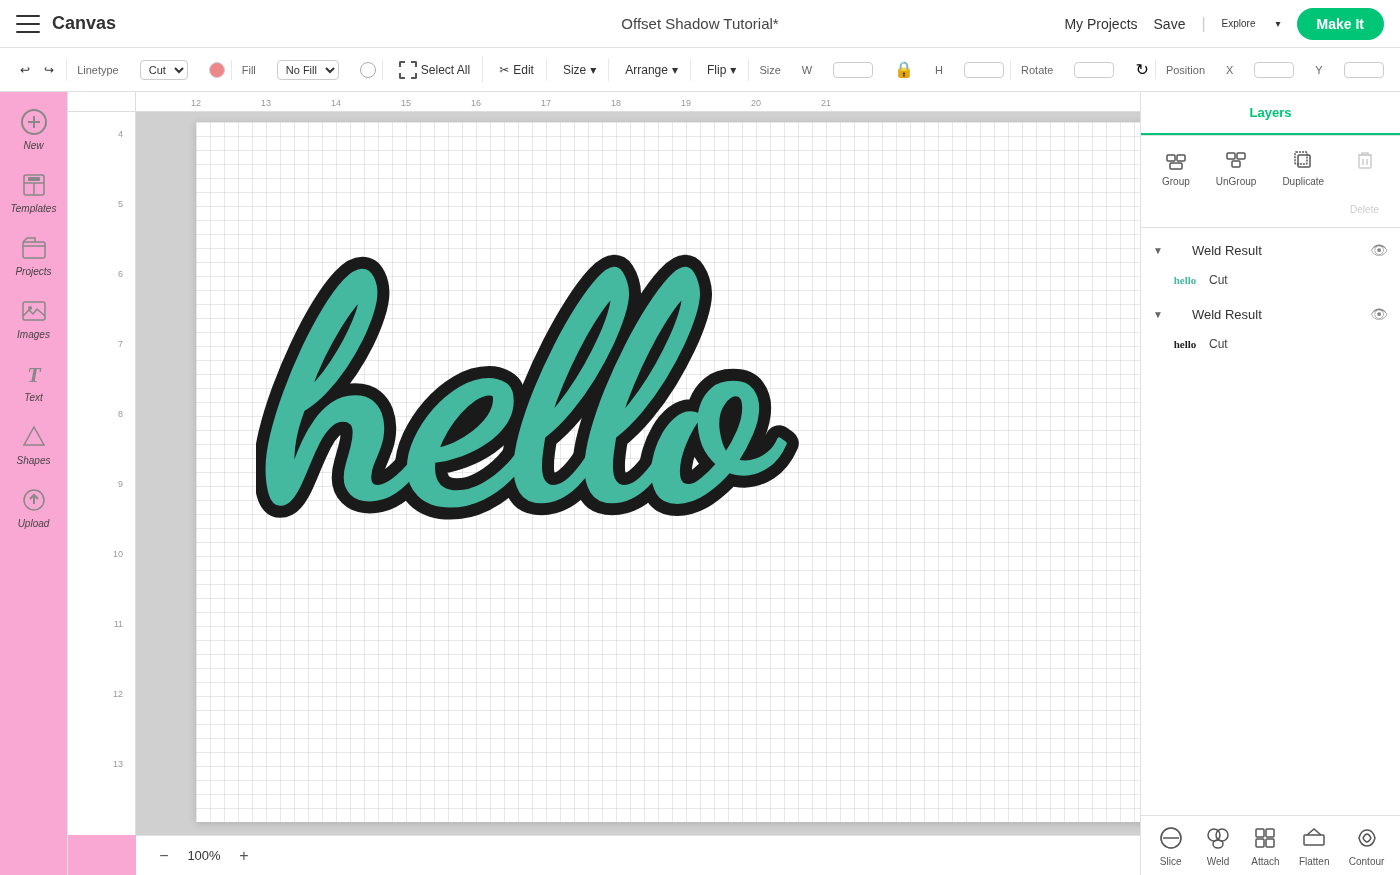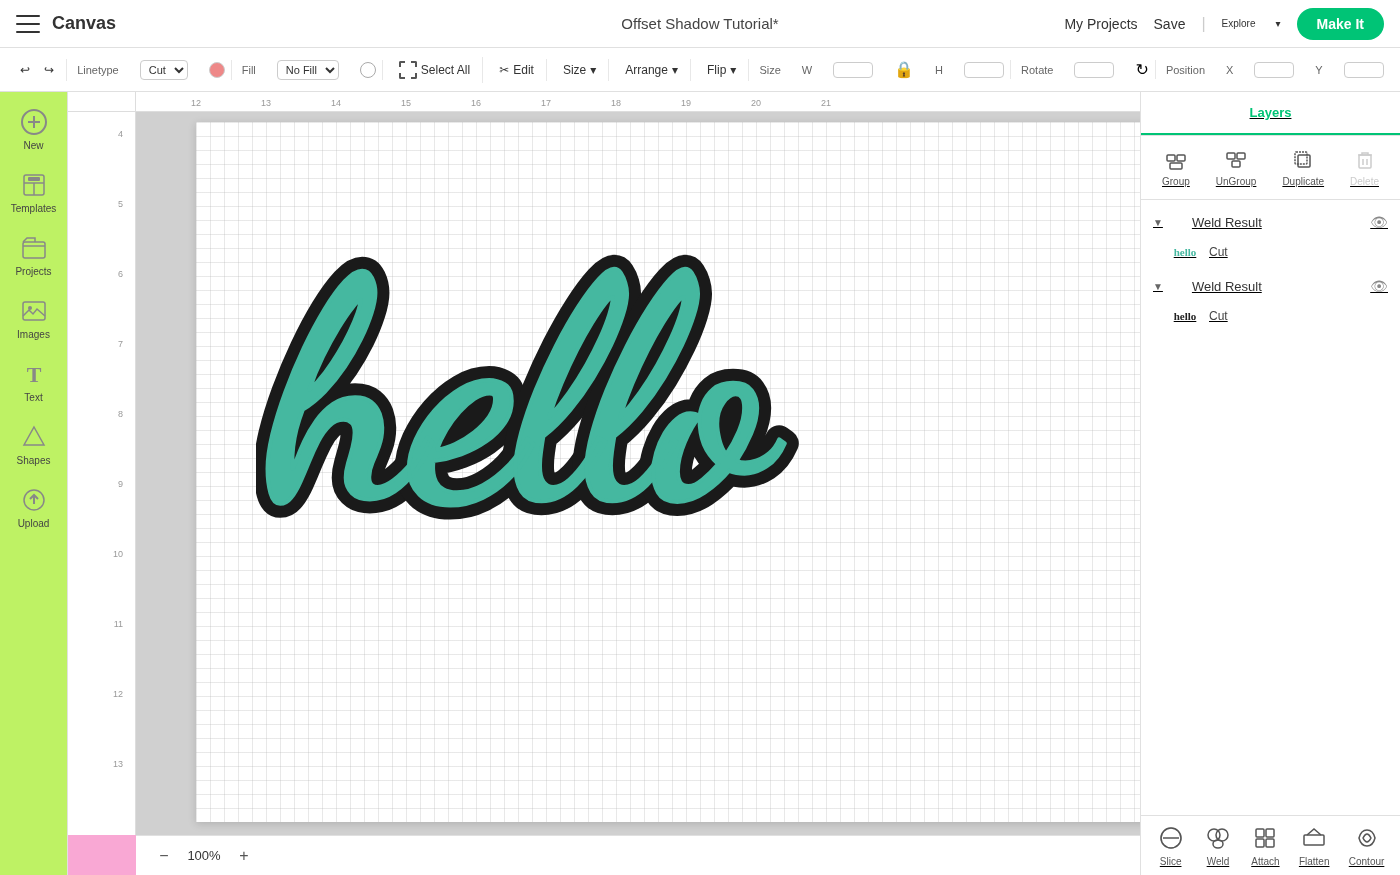--- a/index.html
+++ b/index.html
@@ -51,28 +51,29 @@
     
     .main-area {
       display: flex;
       flex: 1;
       overflow: hidden;
     }
 
     
     .left-sidebar {
       width: 68px;
-      background: #bef264;
+      background: #f9a8d4;
       border-right: 1px solid #e0e0e0;
       display: flex;
       flex-direction: column;
       align-items: center;
       padding: 8px 0;
       gap: 4px;
       flex-shrink: 0;
+      font-style: italic;
     }
     .sidebar-item {
       display: flex;
       flex-direction: column;
       align-items: center;
       padding: 8px 4px;
       cursor: pointer;
       border-radius: 6px;
       width: 60px;
       gap: 4px;
@@ -136,21 +137,20 @@
     .zoom-level { font-size: 13px; color: #333; min-width: 40px; text-align: center; cursor: pointer; }
 
     
     .right-panel {
       width: 260px;
       background: #fff;
       border-left: 1px solid #e0e0e0;
       display: flex;
       flex-direction: column;
       flex-shrink: 0;
-      text-decoration: underline;
     }
     .panel-tabs {
       display: flex;
       border-bottom: 1px solid #e0e0e0;
       height: 44px;
     }
     .panel-tab {
       flex: 1; display: flex; align-items: center; justify-content: center;
       font-size: 13px; cursor: pointer; color: #666;
       border-bottom: 2px solid transparent;
@@ -497,21 +497,21 @@
       <button class="panel-action-btn disabled">
         <div class="panel-action-icon">
           <svg width="22" height="22" viewBox="0 0 22 22">
               <polyline points="4,6 18,6" stroke="#ccc" stroke-width="1.5"></polyline>
               <path d="M8 6V4h6v2" fill="none" stroke="#ccc" stroke-width="1.5"></path>
               <rect x="5" y="6" width="12" height="13" rx="1" fill="none" stroke="#ccc" stroke-width="1.5"></rect>
               <line x1="9" y1="10" x2="9" y2="16" stroke="#ccc" stroke-width="1.5"></line>
               <line x1="13" y1="10" x2="13" y2="16" stroke="#ccc" stroke-width="1.5"></line>
             </svg>
         </div>
-        <span class="panel-action-label" style="color:#ccc;">Delete</span>
+        <span class="panel-action-label" style="color:#ccc;margin-top:28px;">Delete</span>
       </button>
     </div>
 
     <div class="layers-content">
 
       <div class="layer-group">
         <div class="layer-group-header">
           <span class="layer-chevron">▼</span>
           <span class="layer-group-name">Weld Result</span>
           <span class="layer-visibility">👁</span>

